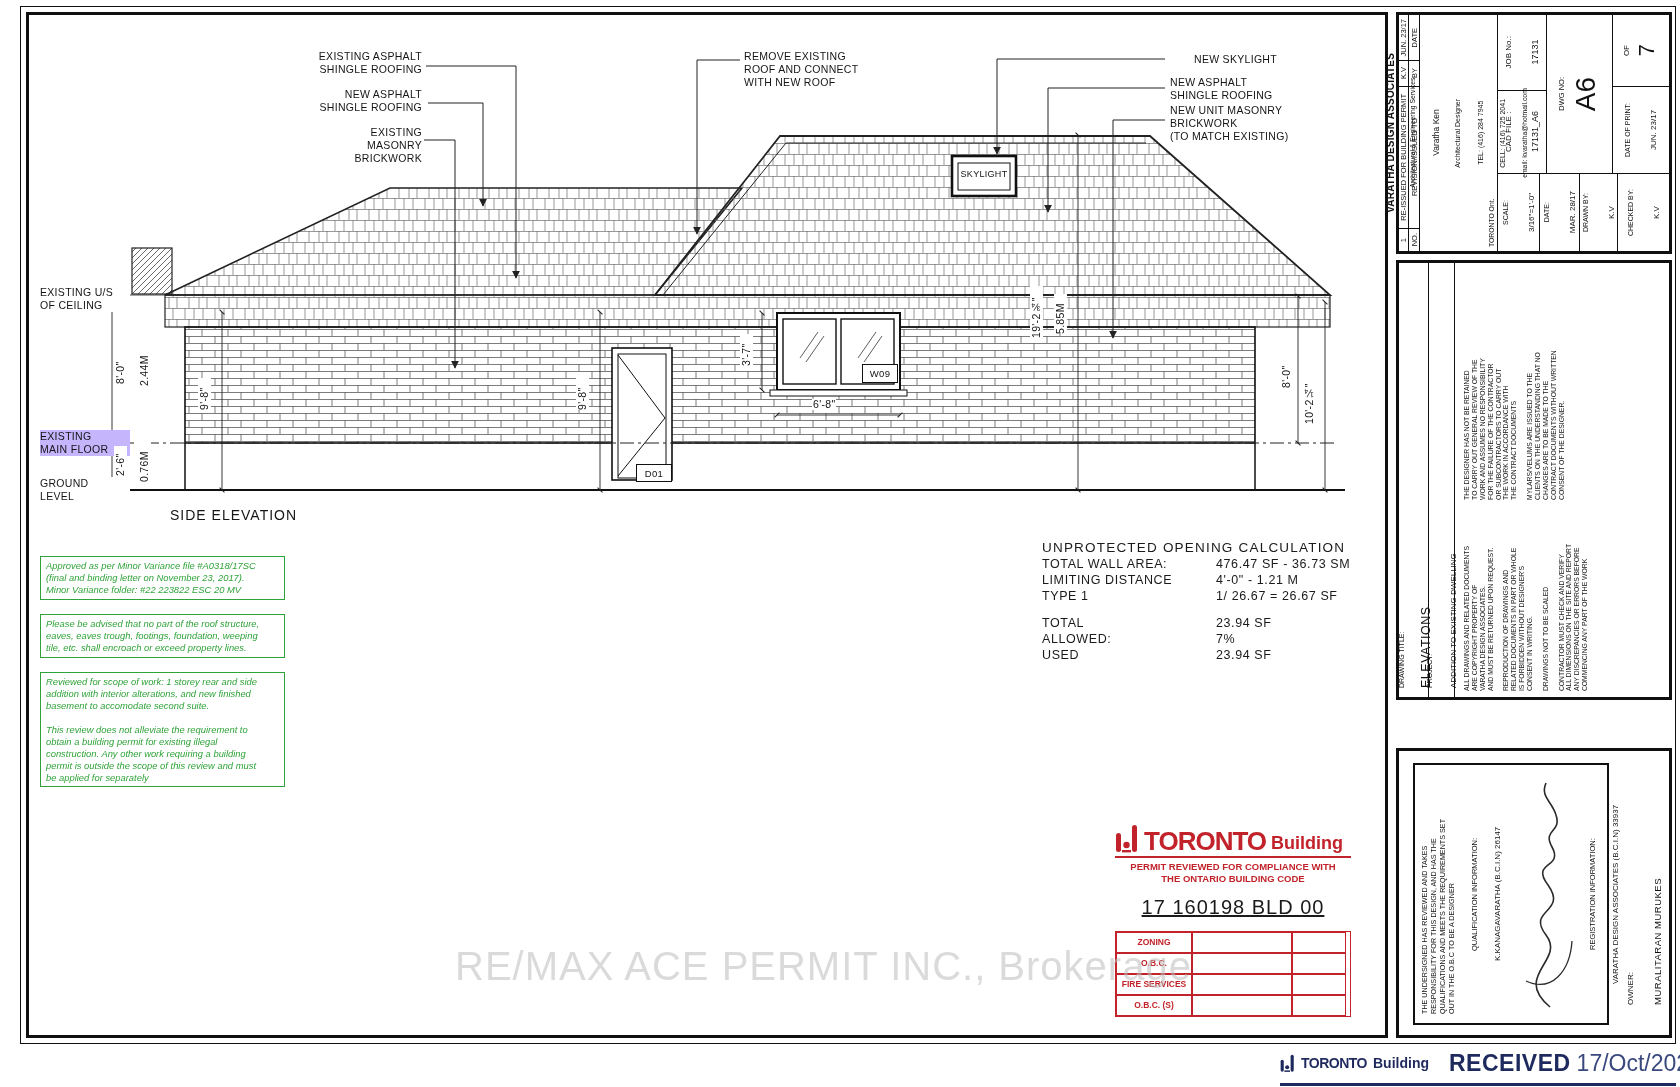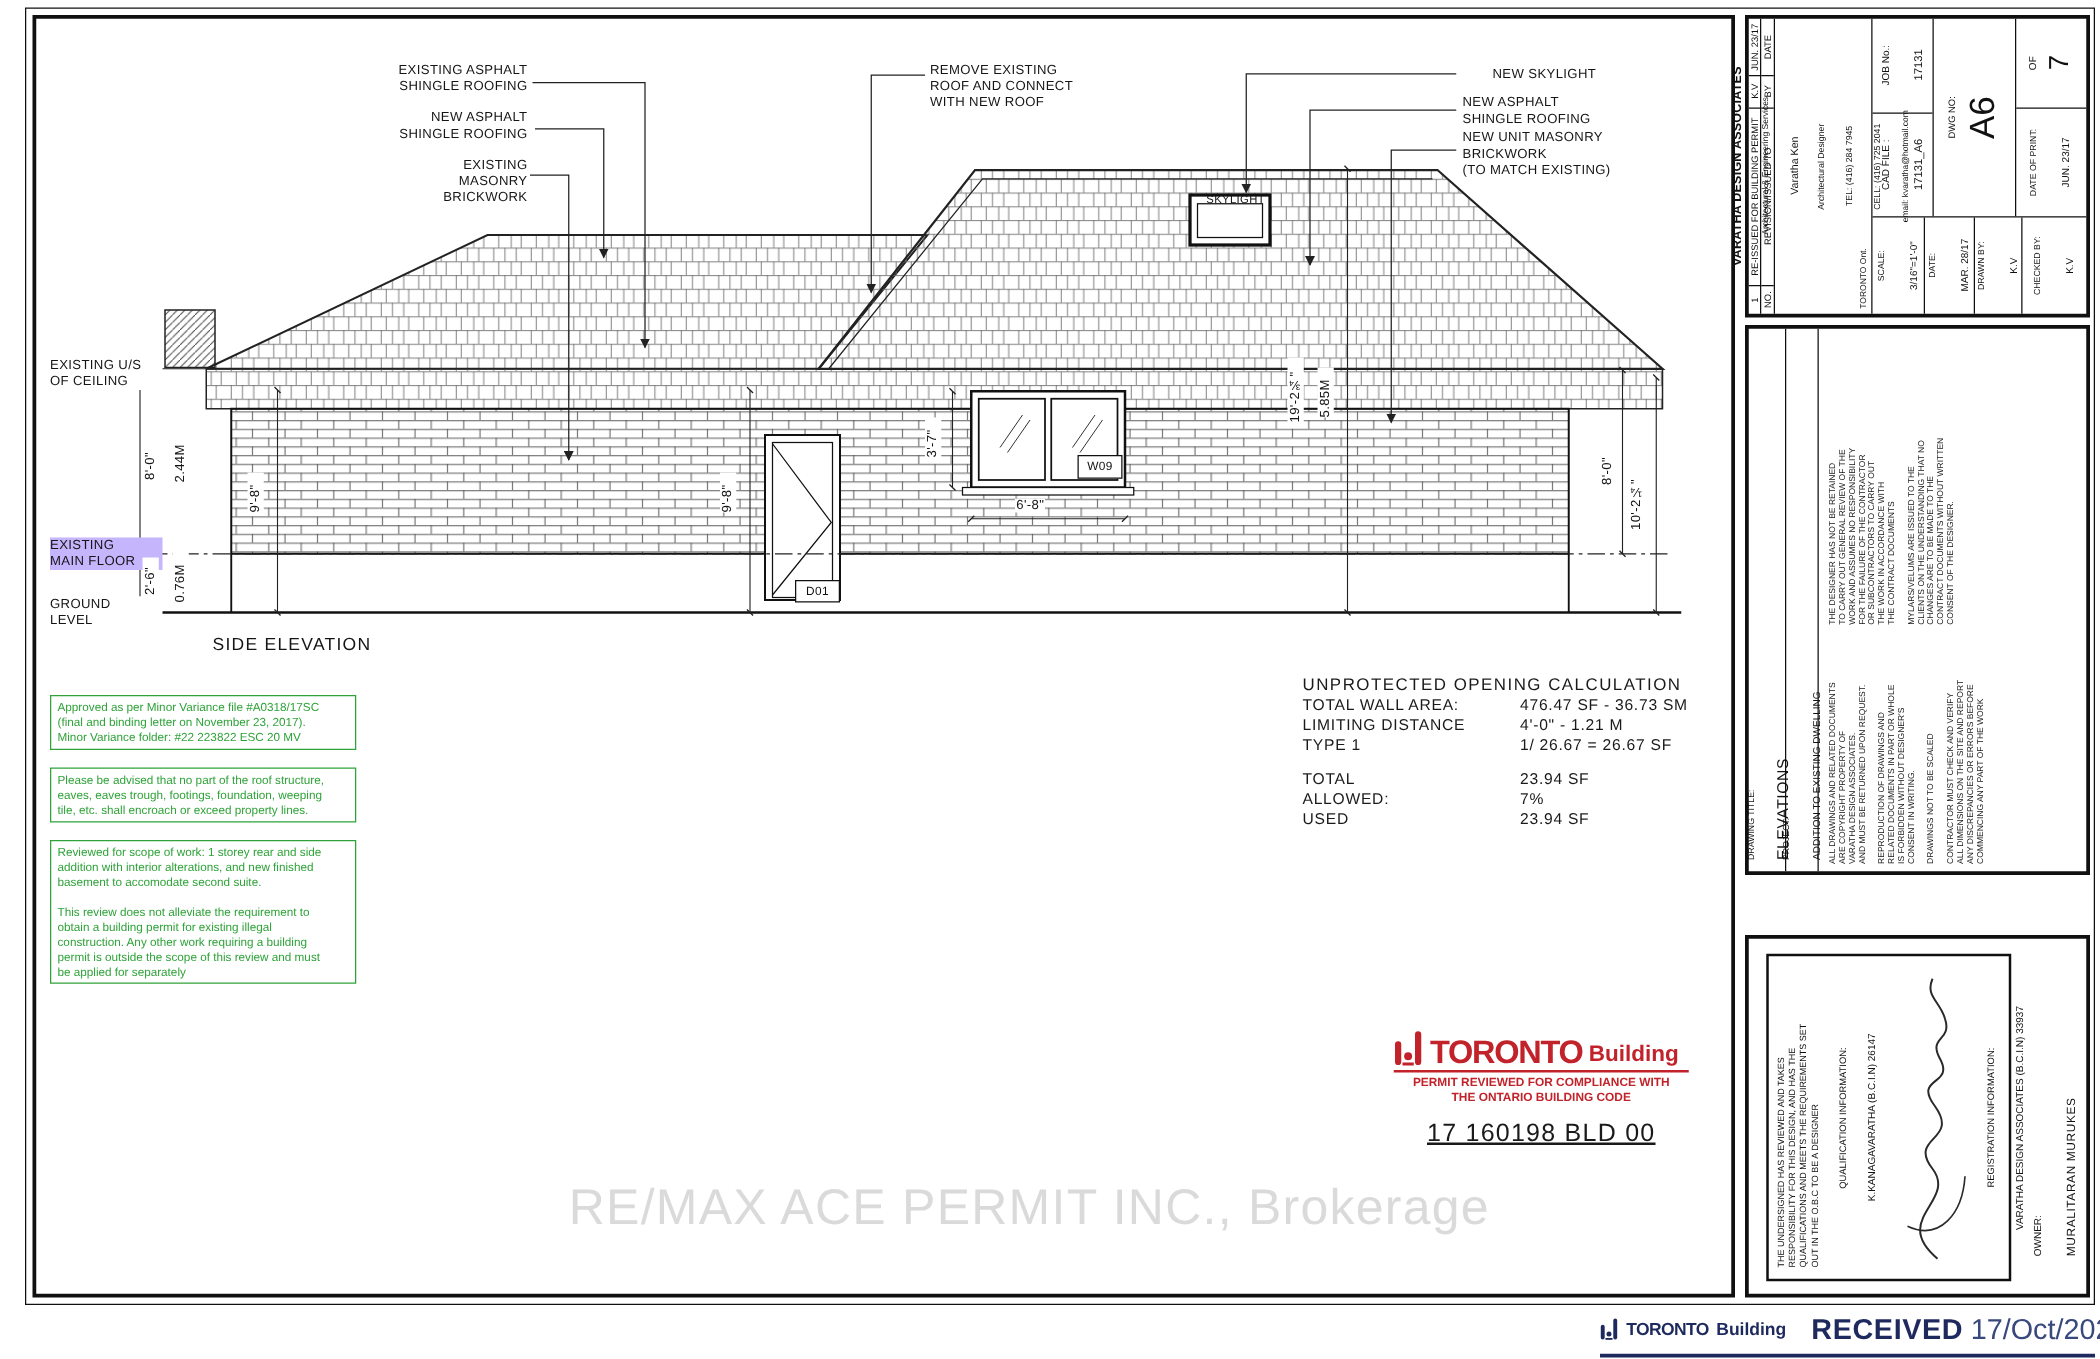--- a/index.html
+++ b/index.html
@@ -7,21 +7,21 @@
   .abs{position:absolute;}
   .vtext{writing-mode:vertical-rl;transform:rotate(180deg);display:block;}
   .pre{white-space:pre-line;}
   .frame{border:3px solid #101010;box-sizing:border-box;background:transparent;}
   .thin{border:1.5px solid #101010;box-sizing:border-box;}
   .callout{font-size:10.5px;line-height:1.25;letter-spacing:.3px;color:#151515;}
   .right{text-align:right;}
   .dim{font-size:10.5px;background:#fff;line-height:1.05;padding:0 1px;letter-spacing:.3px;color:#151515;}
   .tag{background:#fff;border:1.3px solid #111;font-size:9.5px;display:flex;align-items:center;justify-content:center;letter-spacing:.3px;}
   .caption{font-size:14px;letter-spacing:1px;color:#151515;}
-  .green-box{box-sizing:border-box;width:245px;border:1.8px solid #2fa339;color:#2fa339;font-size:9.4px;line-height:1.27;padding:3px 5px;background:rgba(255,255,255,.75);}
+  .green-box{box-sizing:border-box;width:245px;border:1.8px solid #2fa339;color:#2fa339;font-size:9.4px;line-height:1.27;padding:3px 5px;background:rgba(255,255,255,.75);font-style:italic;}
   .calc{color:#1a1a1a;letter-spacing:.6px;}
   .calc-title{font-size:13.5px;letter-spacing:1.2px;}
   .calc-row{display:flex;font-size:12.5px;margin-top:2px;gap:24px;}
   .calc-row .lab{width:150px;flex:none;}
   .gap-row{margin-top:13px;}
   
   .tstamp{width:236px;}
   .t-logo-row{display:flex;align-items:flex-end;gap:5px;}
   .t-brand{font-size:26px;font-weight:bold;color:#c2232a;letter-spacing:-1px;line-height:1;}
   .t-suffix{font-size:18px;font-weight:600;color:#c2232a;line-height:1.1;}
@@ -160,21 +160,21 @@
 <div class="abs vtext dim" style="left:138px;top:442px;height:40px;">0.76M</div>
 <div class="abs vtext dim" style="left:198px;top:378px;height:32px;">9'-8"</div>
 <div class="abs vtext dim" style="left:576px;top:378px;height:32px;">9'-8"</div>
 <div class="abs vtext dim" style="left:740px;top:334px;height:32px;">3'-7"</div>
 <div class="abs dim" style="left:812px;top:399px;">6'-8"</div>
 <div class="abs vtext dim" style="left:1030px;top:286px;height:52px;">19'-2¾"</div>
 <div class="abs vtext dim" style="left:1054px;top:294px;height:40px;">5.85M</div>
 <div class="abs vtext dim" style="left:1280px;top:354px;height:34px;">8'-0"</div>
 <div class="abs vtext dim" style="left:1303px;top:370px;height:54px;">10'-2¼"</div>
 
-<div class="abs" style="left:956px;top:154px;width:56px;text-align:right;font-size:9px;letter-spacing:.3px;">SKYLIGHT</div>
+<div class="abs" style="left:956px;top:169px;width:56px;text-align:center;font-size:9px;letter-spacing:.3px;">SKYLIGHT</div>
 <div class="abs tag" style="left:862px;top:364px;width:34px;height:17px;">W09</div>
 <div class="abs tag" style="left:636px;top:464px;width:34px;height:16px;">D01</div>
 <div class="abs caption" style="left:170px;top:507px;">SIDE ELEVATION</div>
 
 <div class="abs green-box pre" style="left:40px;top:556px;">Approved as per Minor Variance file #A0318/17SC
 (final and binding letter on November 23, 2017).
 Minor Variance folder: #22 223822 ESC 20 MV</div>
 <div class="abs green-box pre" style="left:40px;top:614px;">Please be advised that no part of the roof structure,
 eaves, eaves trough, footings, foundation, weeping
 tile, etc. shall encroach or exceed property lines.</div>
@@ -230,20 +230,34 @@
     </span>
     <span class="t-brand">TORONTO</span>
     <span class="t-suffix">Building</span>
   </div>
   <div class="t-rule"></div>
   <div class="t-permit">
     <div>PERMIT REVIEWED FOR COMPLIANCE WITH</div>
     <div>THE ONTARIO BUILDING CODE</div>
   </div>
   <div class="t-number">17 160198 BLD 00</div>
+  <div class="t-table">
+    <div>ZONING</div>
+      <div></div>
+      <div></div>
+    <div>O.B.C.</div>
+      <div></div>
+      <div></div>
+    <div>FIRE SERVICES</div>
+      <div></div>
+      <div></div>
+    <div>O.B.C. (S)</div>
+      <div></div>
+      <div></div>
+  </div>
 </div>
 
 <div class="abs watermark" style="left:455px;top:944px;">RE/MAX ACE PERMIT INC., Brokerage</div>
 
 <div class="abs received" style="left:1280px;top:1046px;height:34px;">
   <span>
     <svg width="15" height="19" viewBox="0 0 24 30">
       <g fill="#1e2a5e">
         <rect x="1" y="9" width="5" height="19" rx="2.5"></rect>
         <rect x="17" y="1" width="5" height="27" rx="2.5"></rect>

